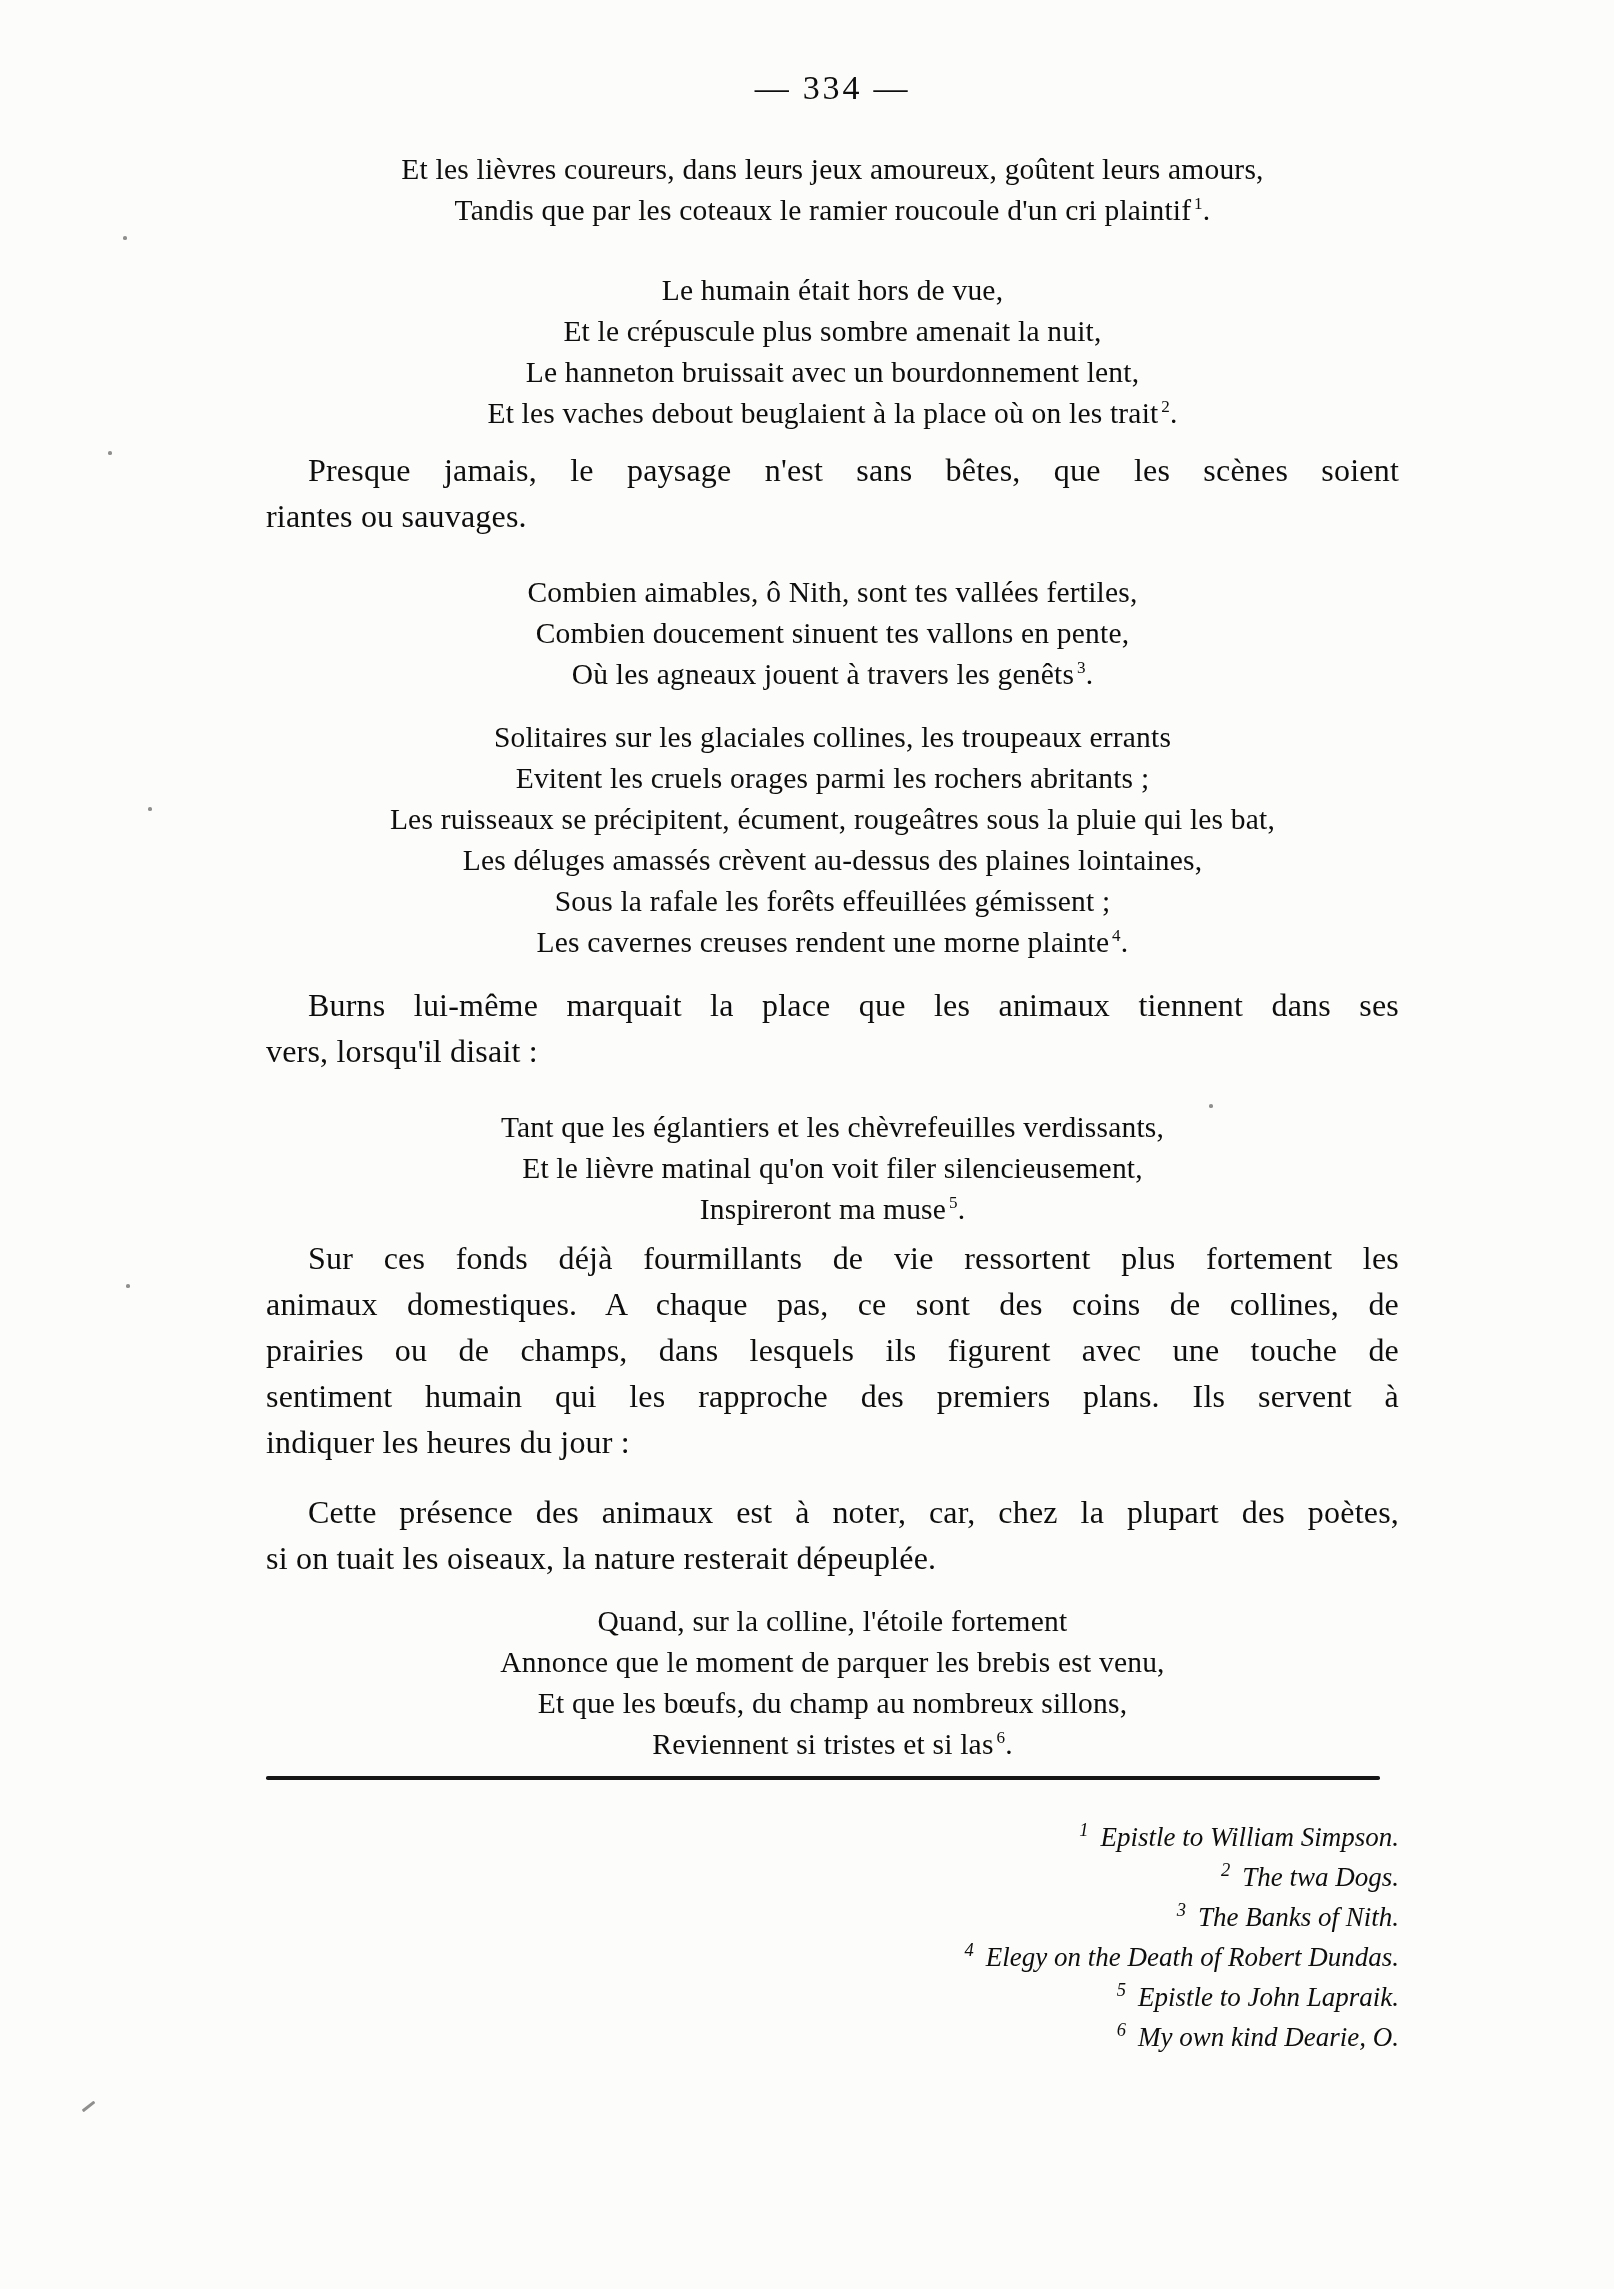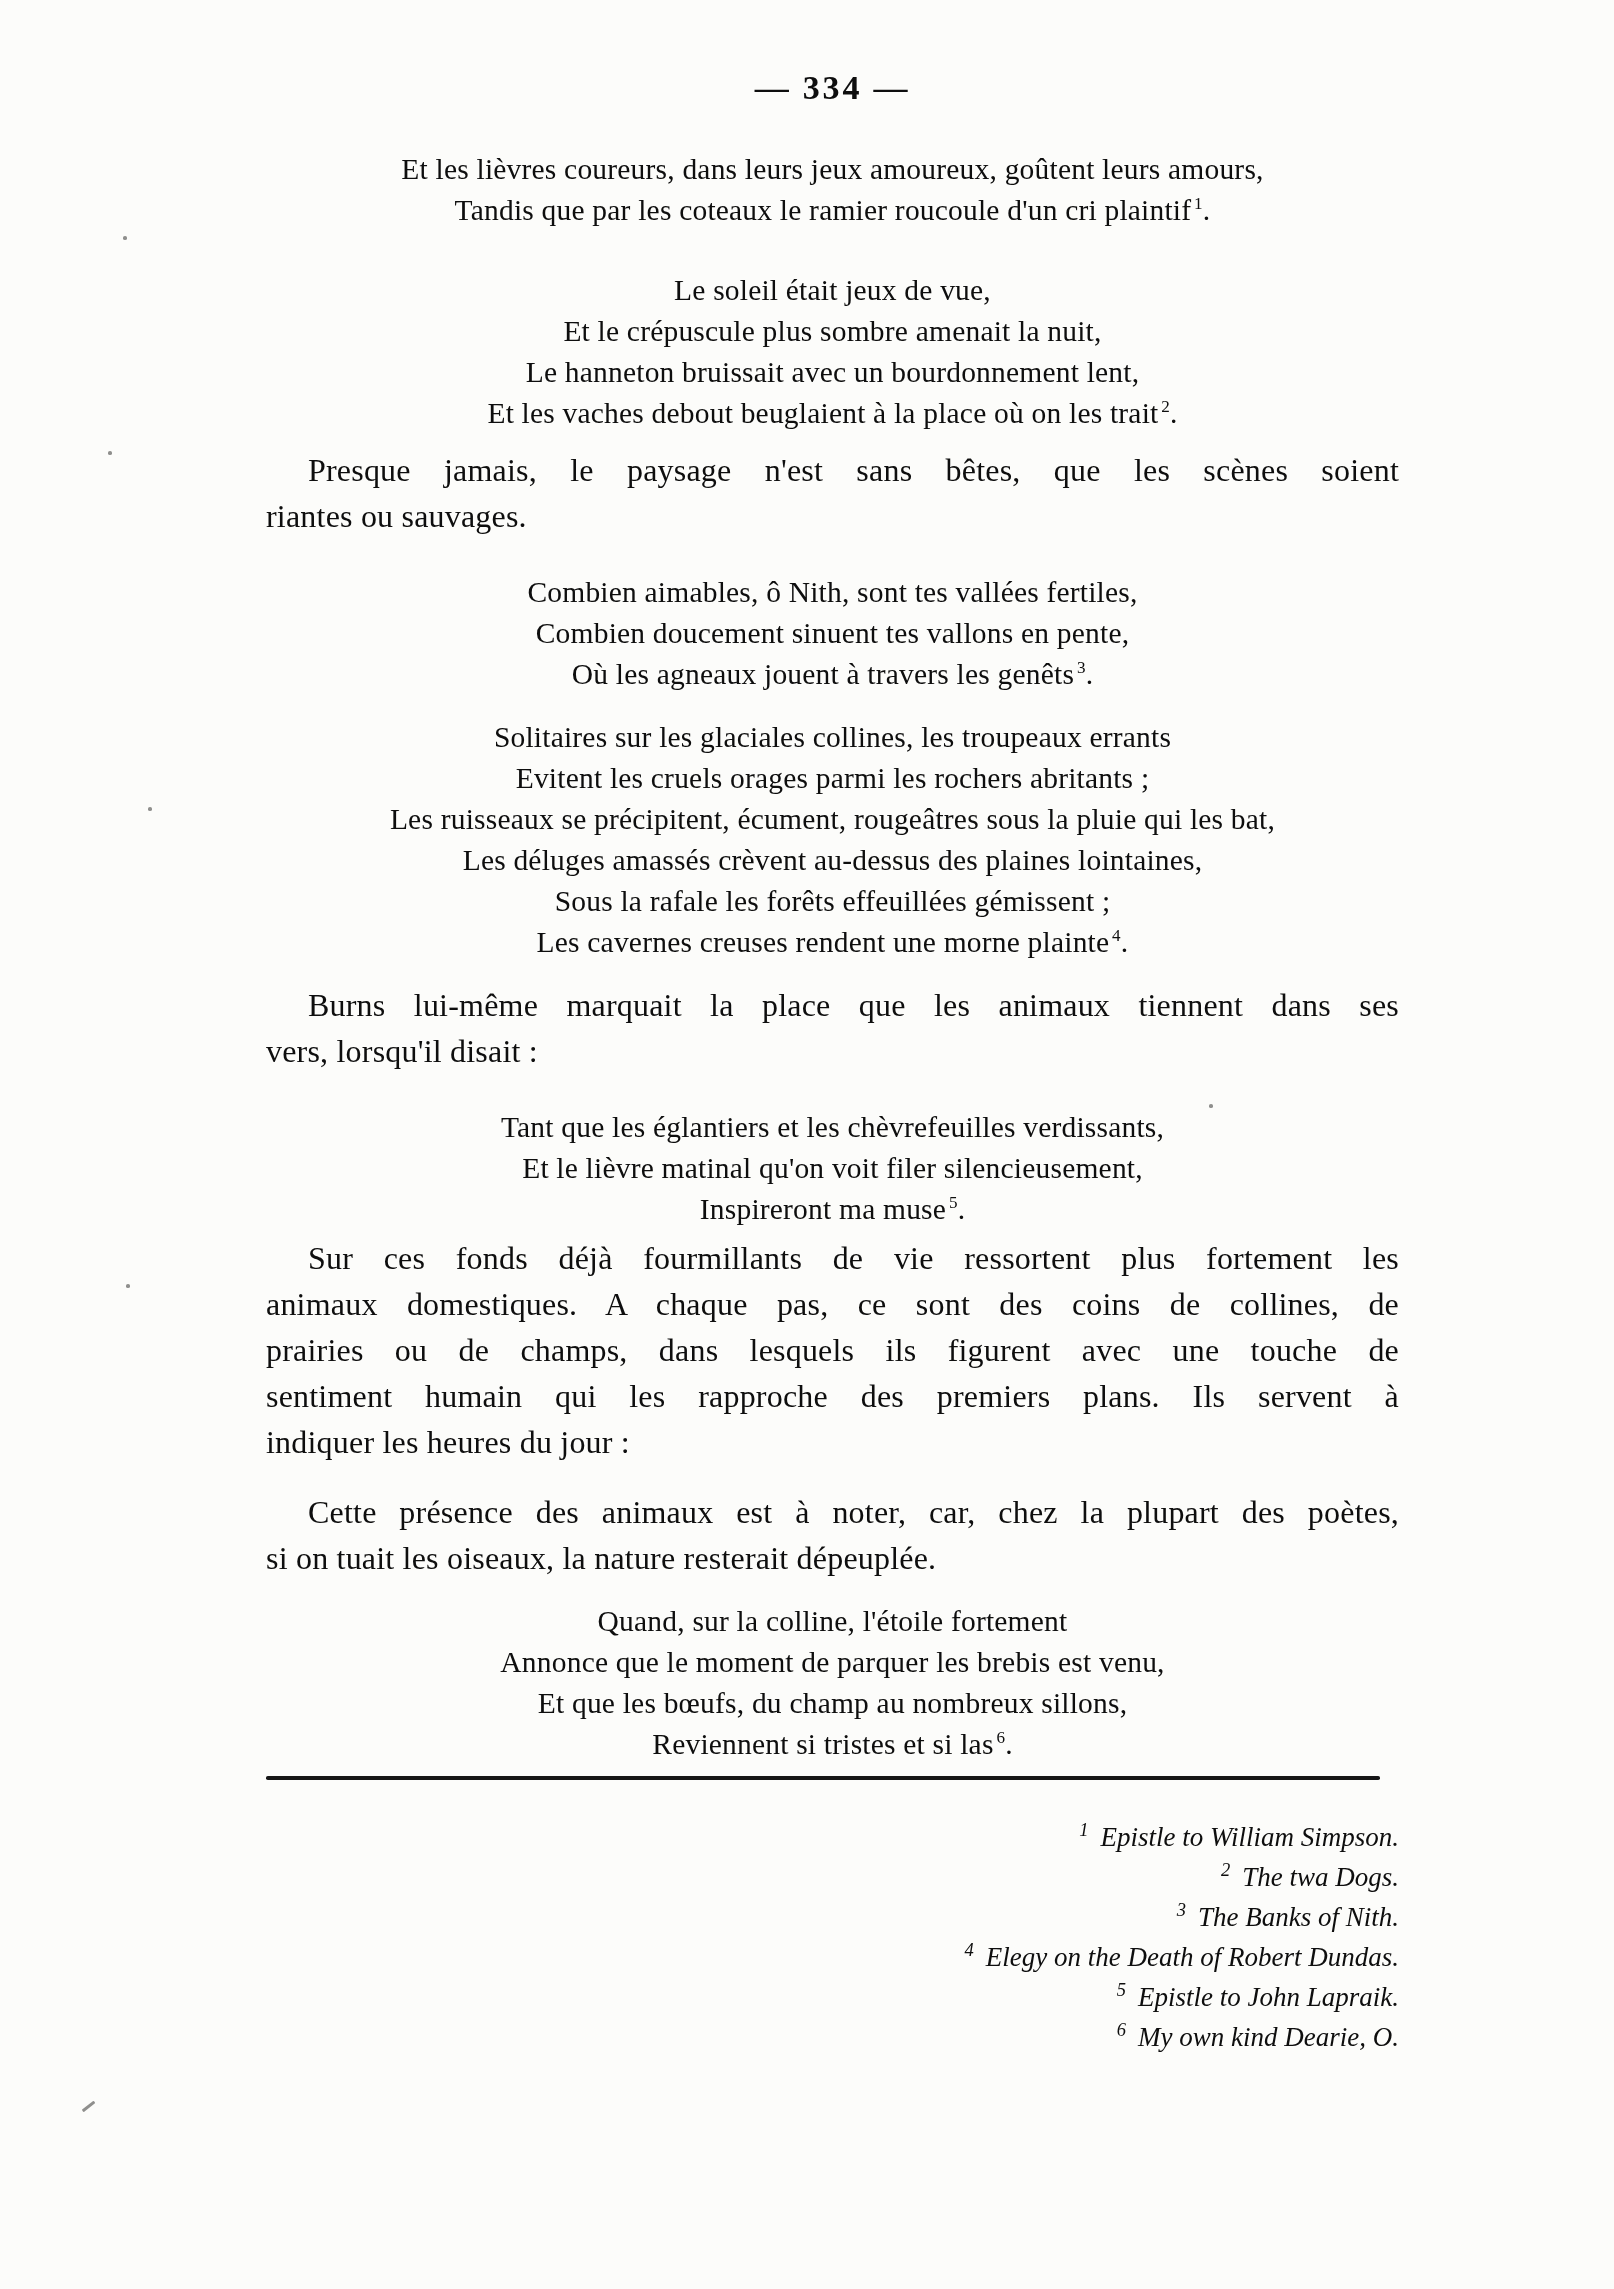--- a/index.html
+++ b/index.html
@@ -11,21 +11,21 @@
     font-family:"Liberation Serif", serif;
     color:#0e0e0e;
     overflow:hidden;
   }
   .col { position:absolute; left:266px; top:0; width:1133px; }
 
   .pageno {
     margin-top:66px;
     height:44px; line-height:44px;
     text-align:center;
-    font-size:34px; font-weight:bold;
+    font-size:34px; font-weight:normal;
     letter-spacing:2.8px;
   }
 
   .verse { text-align:center; font-size:29.5px; line-height:41px; letter-spacing:0.2px; }
   .vline { white-space:nowrap; }
 
   .prose { font-size:32px; line-height:46px; letter-spacing:0.2px; }
   .pline { text-align:justify; text-align-last:justify; }
   .pline.first { text-indent:42px; }
   .pline.last  { text-align-last:left; }
@@ -89,21 +89,21 @@
   <div class="col">
 
     <div class="pageno">— 334 —</div>
 
     <div class="verse mt42">
       <div class="vline"><span>Et les lièvres coureurs, dans leurs jeux amoureux, goûtent leurs amours,</span></div>
       <div class="vline"><span>Tandis que par les coteaux le ramier roucoule d'un cri plaintif</span><sup class="fnref">1</sup><span>.</span></div>
     </div>
 
     <div class="verse mt42">
-      <div class="vline"><span>Le soleil était jeux de vue,</span></div>
+      <div class="vline"><span>Le humain était hors de vue,</span></div>
       <div class="vline"><span>Et le crépuscule plus sombre amenait la nuit,</span></div>
       <div class="vline"><span>Le hanneton bruissait avec un bourdonnement lent,</span></div>
       <div class="vline"><span>Et les vaches debout beuglaient à la place où on les trait</span><sup class="fnref">2</sup><span>.</span></div>
     </div>
 
     <div class="prose mt14">
       <div class="pline first">Presque jamais, le paysage n'est sans bêtes, que les scènes soient</div>
       <div class="pline last">riantes ou sauvages.</div>
     </div>
 

